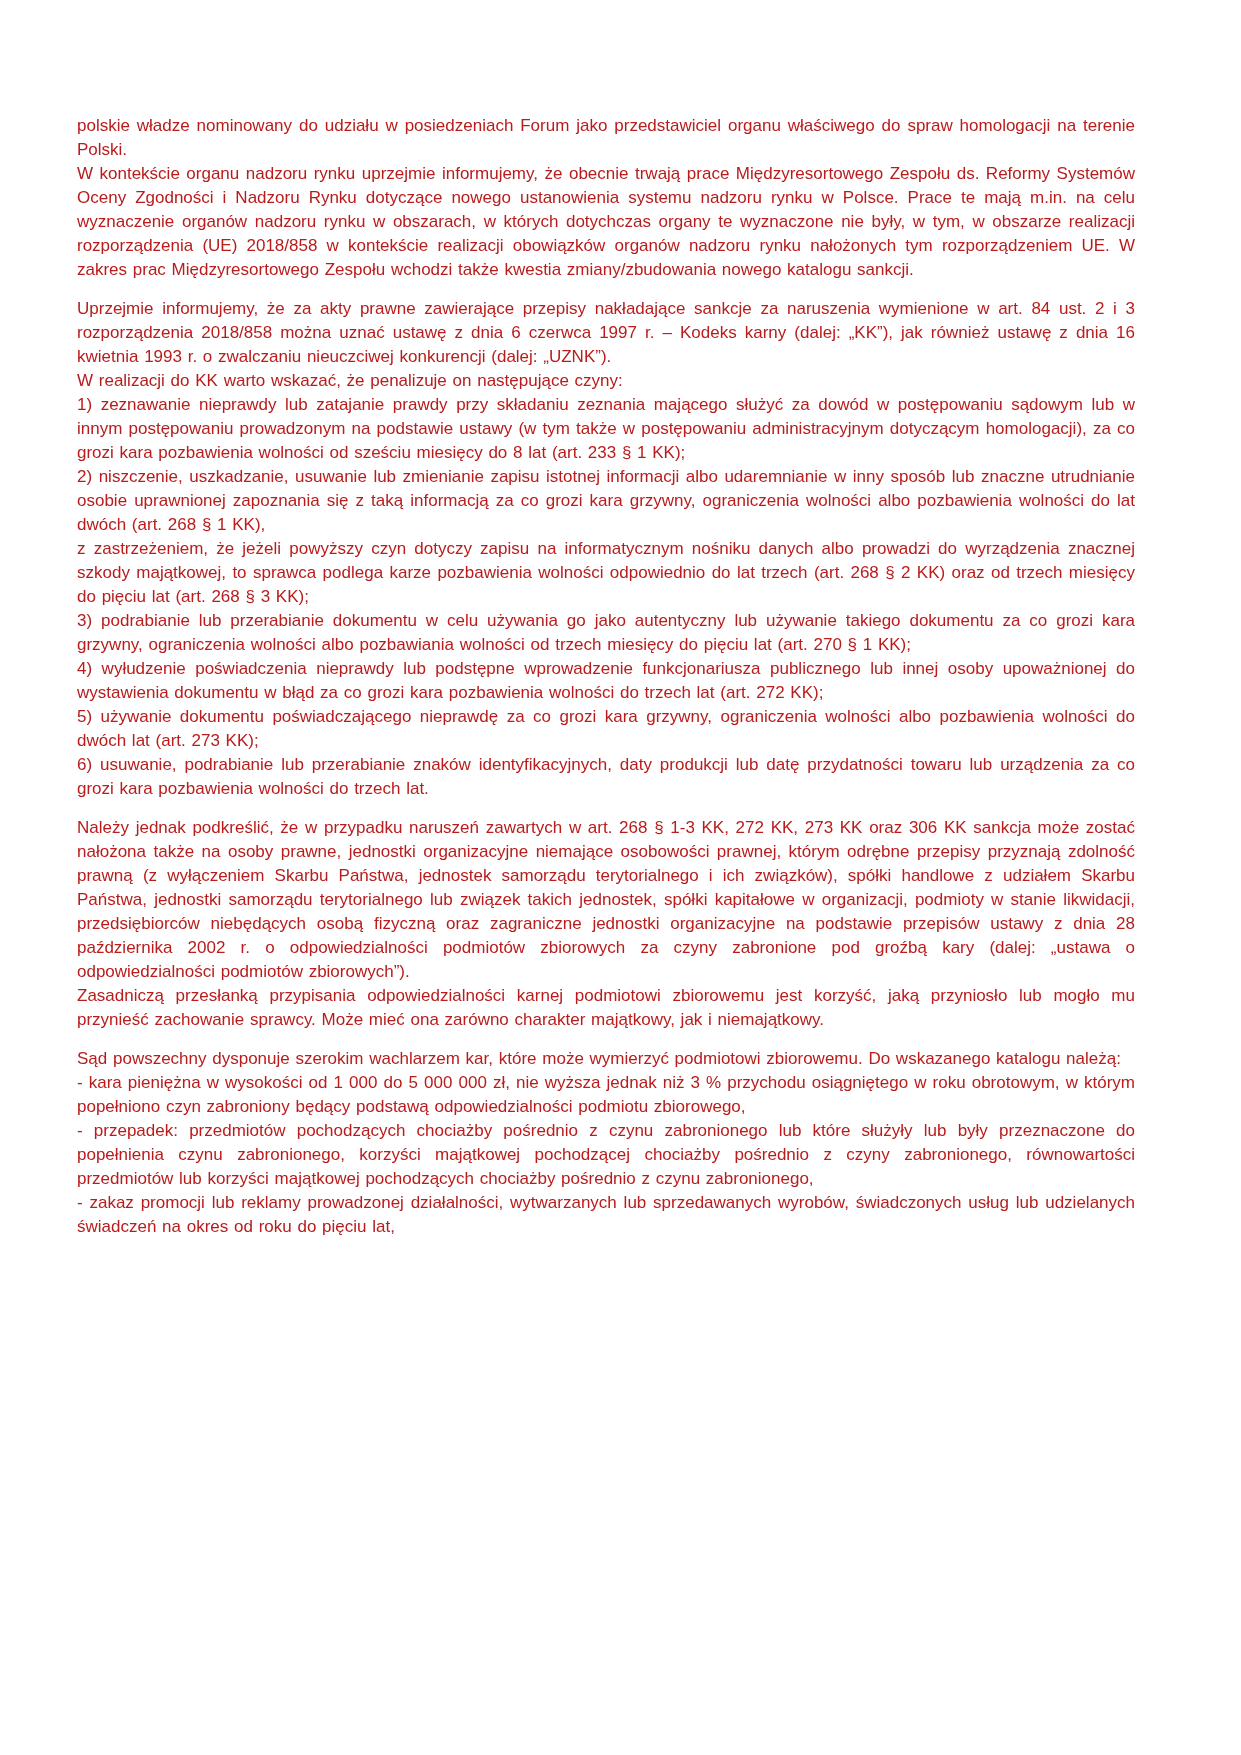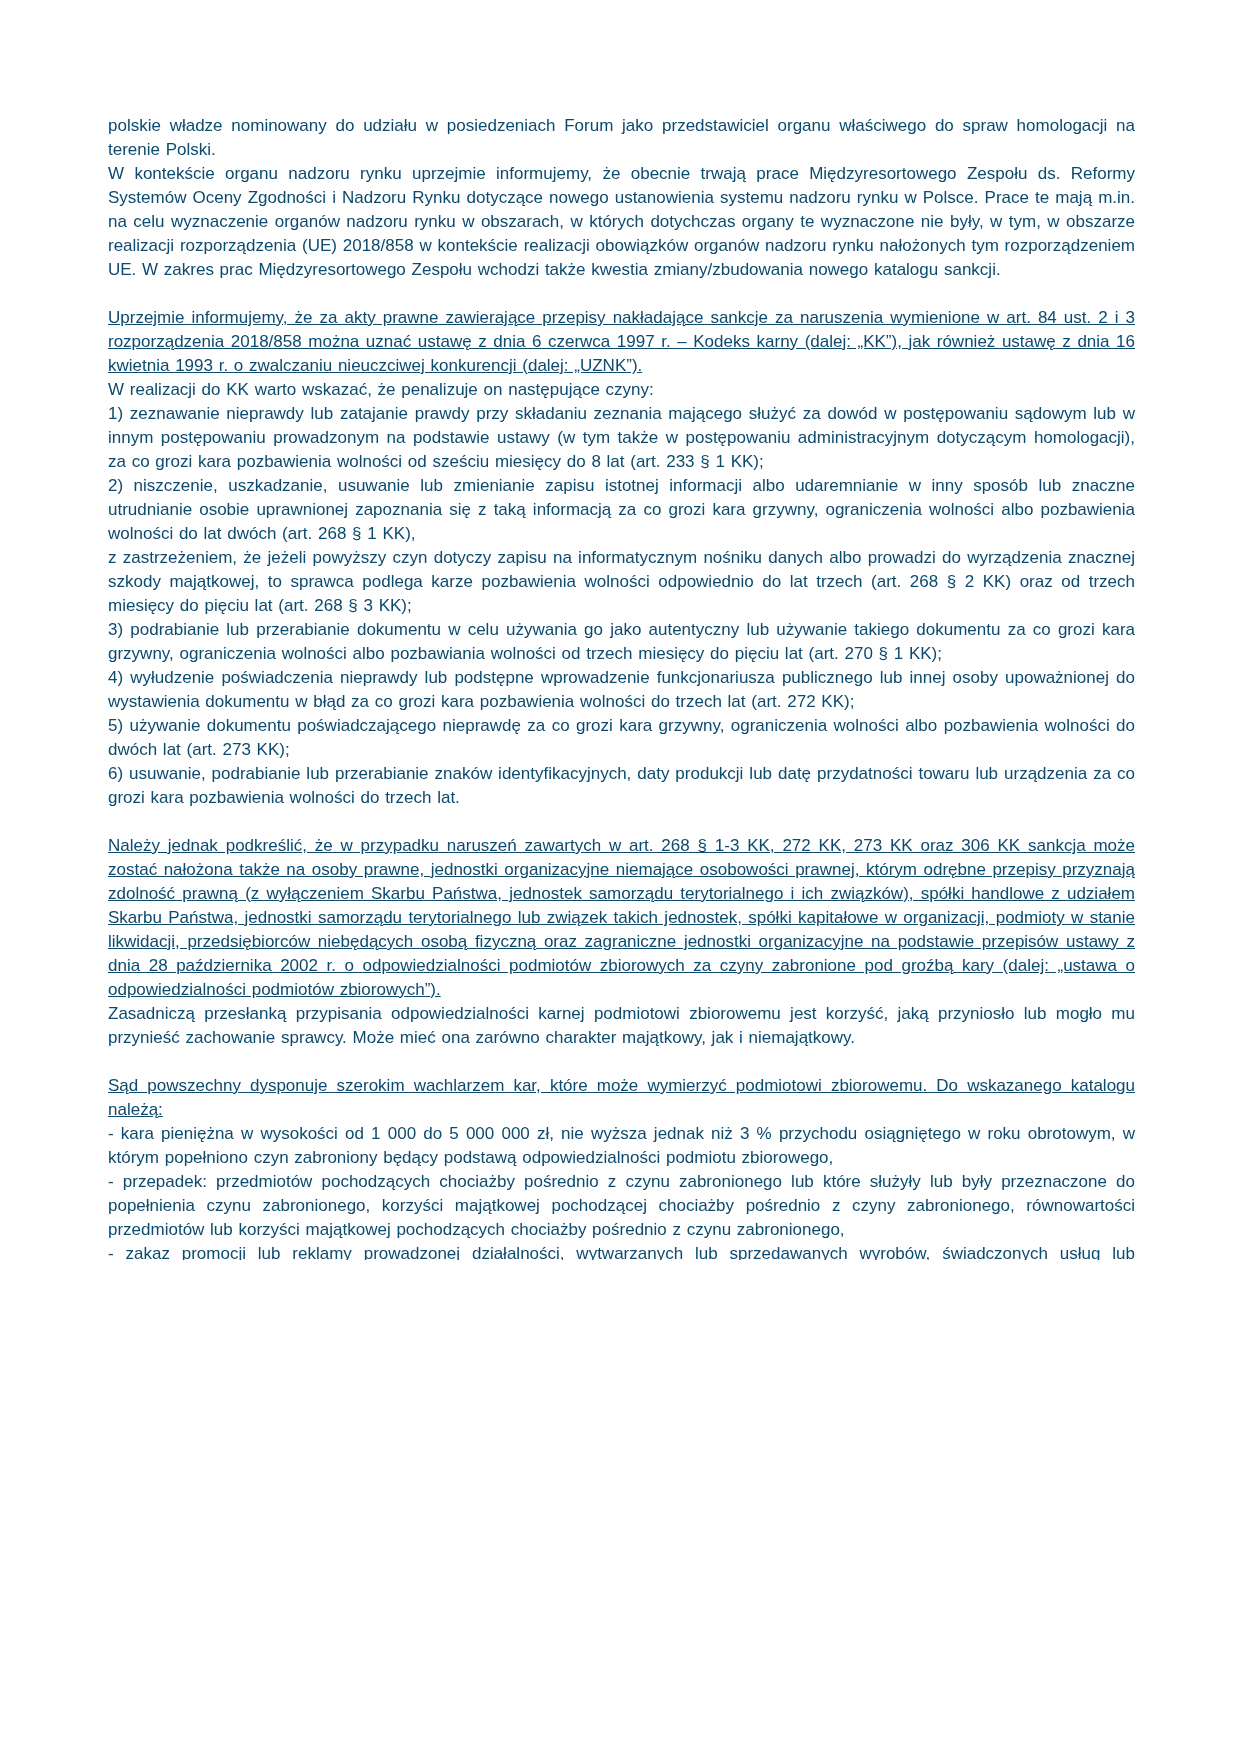--- a/index.html
+++ b/index.html
@@ -6,36 +6,35 @@
     margin: 0;
     padding: 0;
     background: #ffffff;
   }
   .page {
     position: relative;
     width: 1241px;
     height: 1260px;
     box-sizing: border-box;
     background: #ffffff;
-    padding: 114px 106px 0 108px;
+    padding: 114px 106px 0 77px;
     overflow: hidden;
     font-family: "Liberation Sans", "DejaVu Sans", sans-serif;
     font-size: 17px;
     line-height: 24px;
-    color: #0c4a6e;
+    color: #b91c1c;
   }
   .para {
     margin: 0;
     padding: 0;
     text-align: justify;
     word-spacing: 1px;
   }
   .para.gap {
-    margin-top: 24px;
-    text-decoration: underline;
+    margin-top: 15px;
   }
 </style>
 </head>
 <body>
 
 <div class="page">
   <p class="para">polskie władze nominowany do udziału w posiedzeniach Forum jako przedstawiciel organu właściwego do spraw homologacji na terenie Polski.</p>
   <p class="para">W kontekście organu nadzoru rynku uprzejmie informujemy, że obecnie trwają prace Międzyresortowego Zespołu ds. Reformy Systemów Oceny Zgodności i Nadzoru Rynku dotyczące nowego ustanowienia systemu nadzoru rynku w Polsce. Prace te mają m.in. na celu wyznaczenie organów nadzoru rynku w obszarach, w których dotychczas organy te wyznaczone nie były, w tym, w obszarze realizacji rozporządzenia (UE) 2018/858 w kontekście realizacji obowiązków organów nadzoru rynku nałożonych tym rozporządzeniem UE. W zakres prac Międzyresortowego Zespołu wchodzi także kwestia zmiany/zbudowania nowego katalogu sankcji.</p>
   <p class="para gap">Uprzejmie informujemy, że za akty prawne zawierające przepisy nakładające sankcje za naruszenia wymienione w art. 84 ust. 2 i 3 rozporządzenia 2018/858 można uznać ustawę z dnia 6 czerwca 1997 r. – Kodeks karny (dalej: „KK”), jak również ustawę z dnia 16 kwietnia 1993 r. o zwalczaniu nieuczciwej konkurencji (dalej: „UZNK”).</p>
   <p class="para">W realizacji do KK warto wskazać, że penalizuje on następujące czyny:</p>

